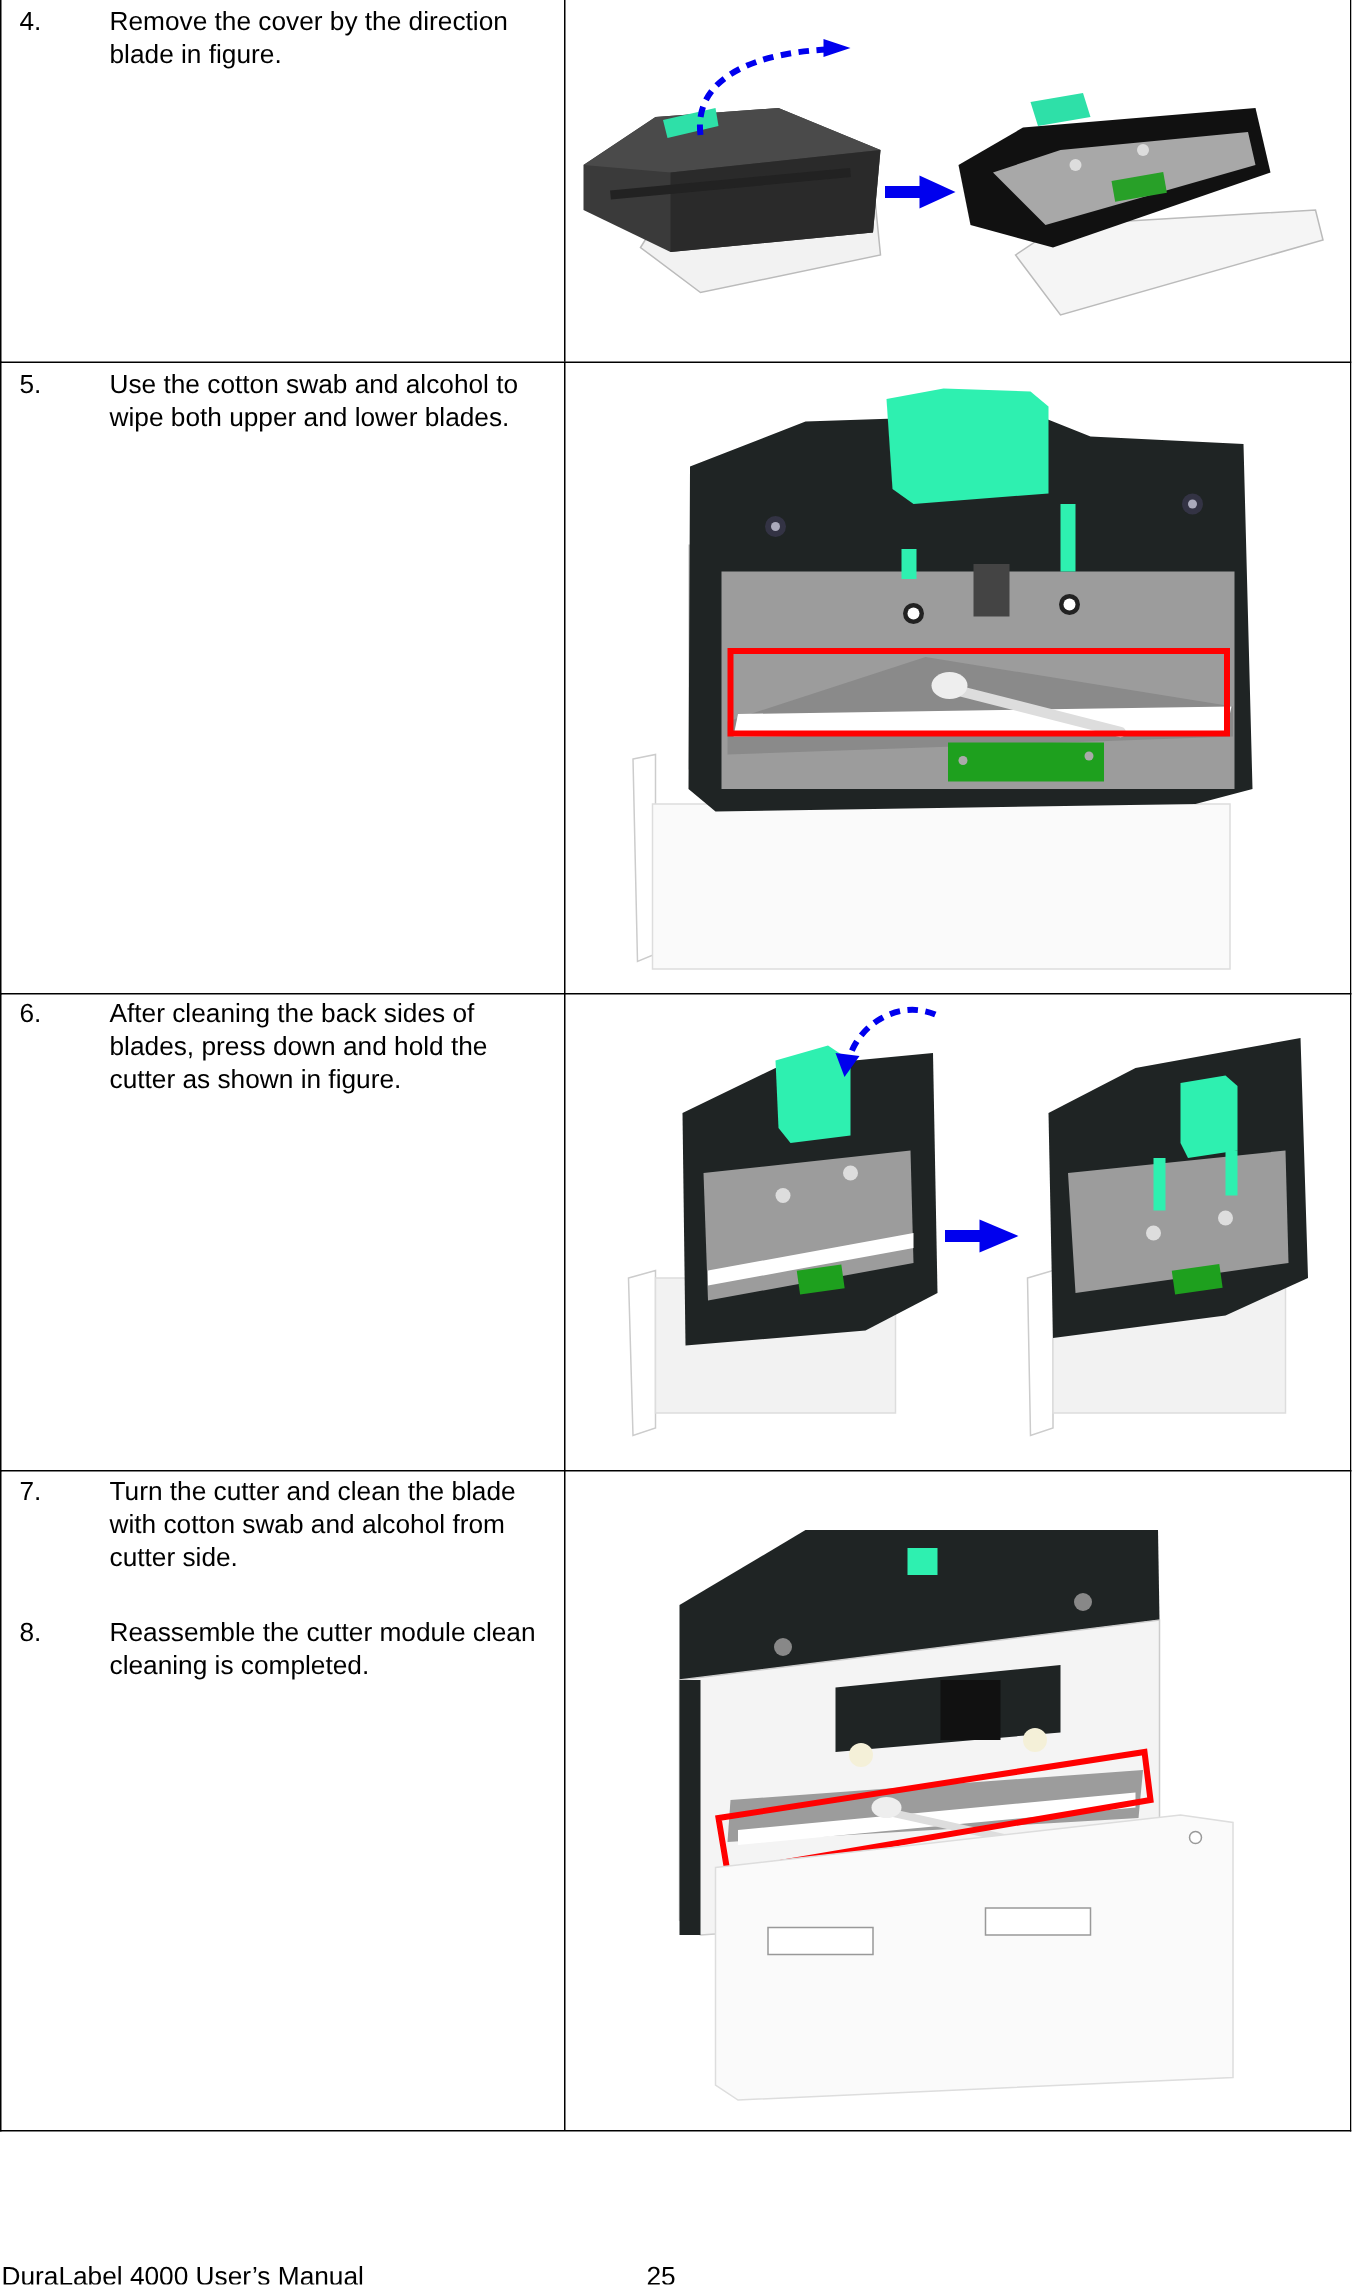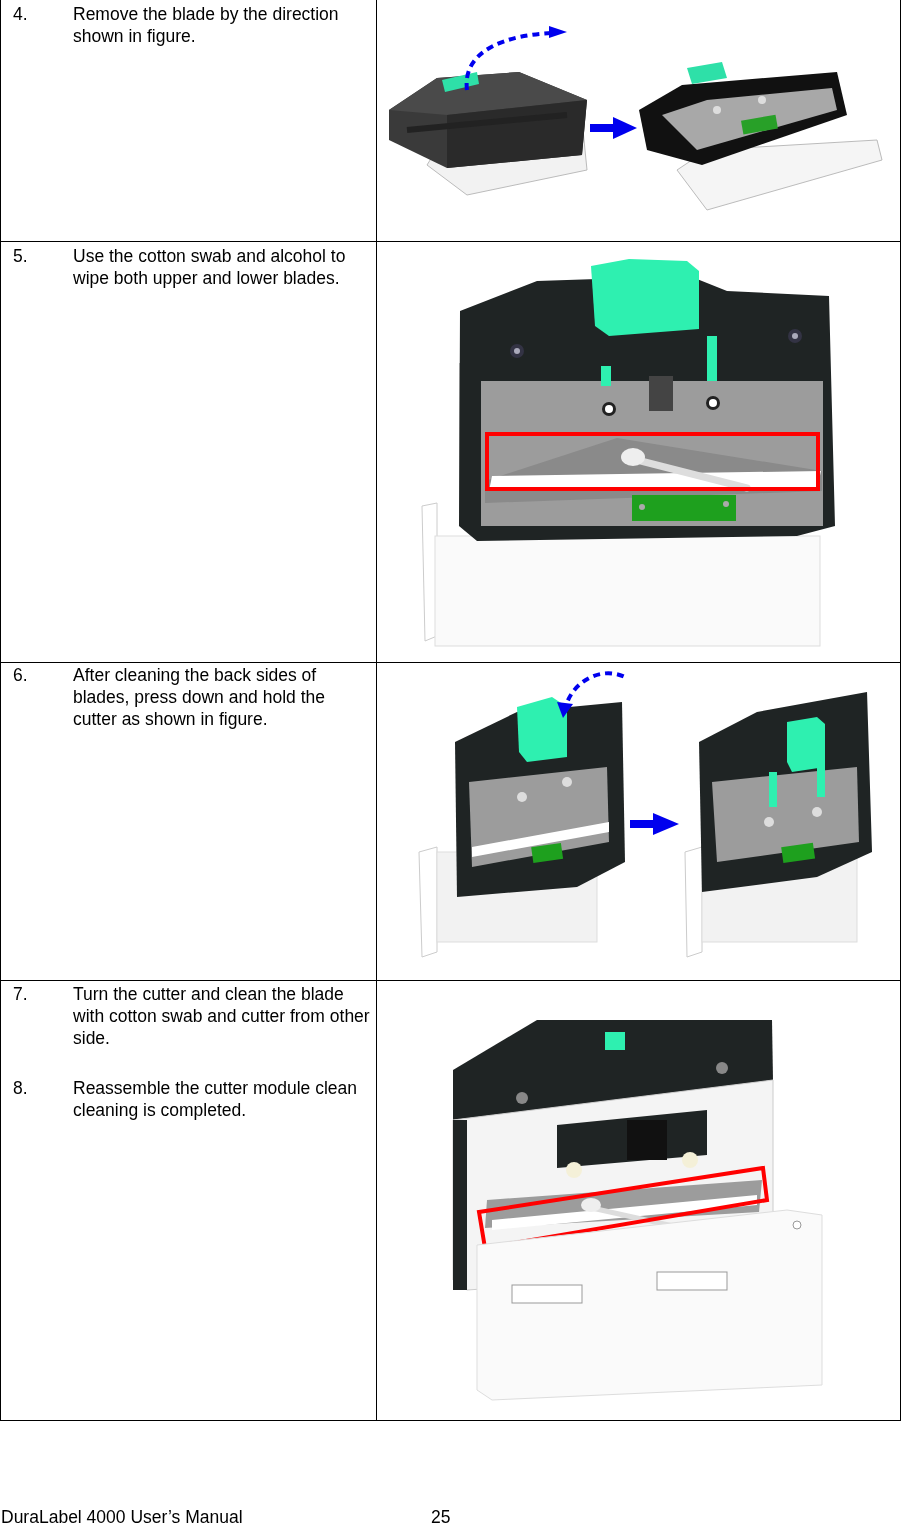--- a/index.html
+++ b/index.html
@@ -16,21 +16,21 @@
   .footer-page { position:absolute; left:431px; top:1507px; font-size:17.5px; }
   svg { position:absolute; }
 </style>
 </head>
 <body>
 
 <div class="row first" style="top:-1px;height:241px;">
   <div class="cell-text">
     <div class="step" style="top:3px;">
       <span class="num">4.</span>
-      <span class="txt">Remove the blade by the direction shown in figure.</span>
+      <span class="txt">Remove the cover by the direction blade in figure.</span>
     </div>
   </div>
   <div class="cell-img">
     <svg width="524" height="240" viewBox="0 0 524 240" style="left:0;top:0;">
 
       <polygon points="50,165 75,125 205,120 210,170 90,195" fill="#f2f2f2" stroke="#bbb"></polygon>
       <polygon points="12,110 60,78 142,72 210,100 205,155 70,168 12,140" fill="#3a3a3a"></polygon>
       <polygon points="12,110 60,78 142,72 210,100 70,115" fill="#4a4a4a"></polygon>
       <polygon points="65,80 100,72 102,84 68,92" fill="#2ee0a8"></polygon>
       <polygon points="70,115 210,100 205,155 70,168" fill="#2a2a2a"></polygon>
@@ -135,21 +135,21 @@
         <circle cx="440" cy="150" r="5" fill="#ddd"></circle>
       <rect x="405" y="183" width="32" height="16" fill="#1ea01e" transform="rotate(-8 420 190)"></rect>
     </svg>
   </div>
 </div>
 
 <div class="row" style="top:980px;height:440px;">
   <div class="cell-text">
     <div class="step" style="top:3px;">
       <span class="num">7.</span>
-      <span class="txt">Turn the cutter and clean the blade with cotton swab and cutter from other side.</span>
+      <span class="txt">Turn the cutter and clean the blade with cotton swab and alcohol from cutter side.</span>
     </div>
     <div class="step" style="top:97px;">
       <span class="num">8.</span>
       <span class="txt">Reassemble the cutter module clean cleaning is completed.</span>
     </div>
   </div>
   <div class="cell-img">
     <svg width="524" height="440" viewBox="0 0 524 440" style="left:0;top:0;">
 
       <polygon points="76,90 160,40 395,40 396,100 76,140" fill="#1f2424"></polygon>

